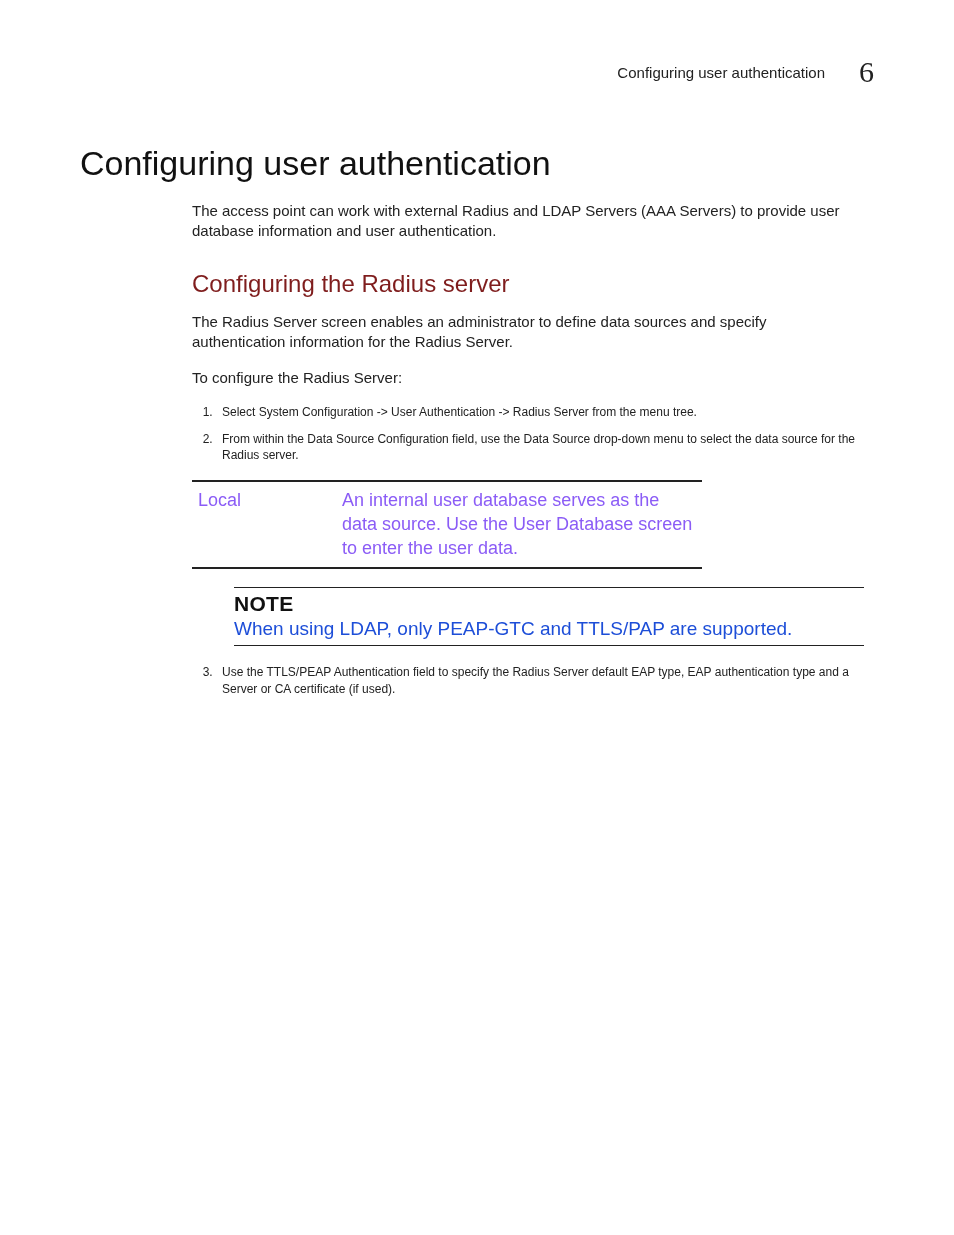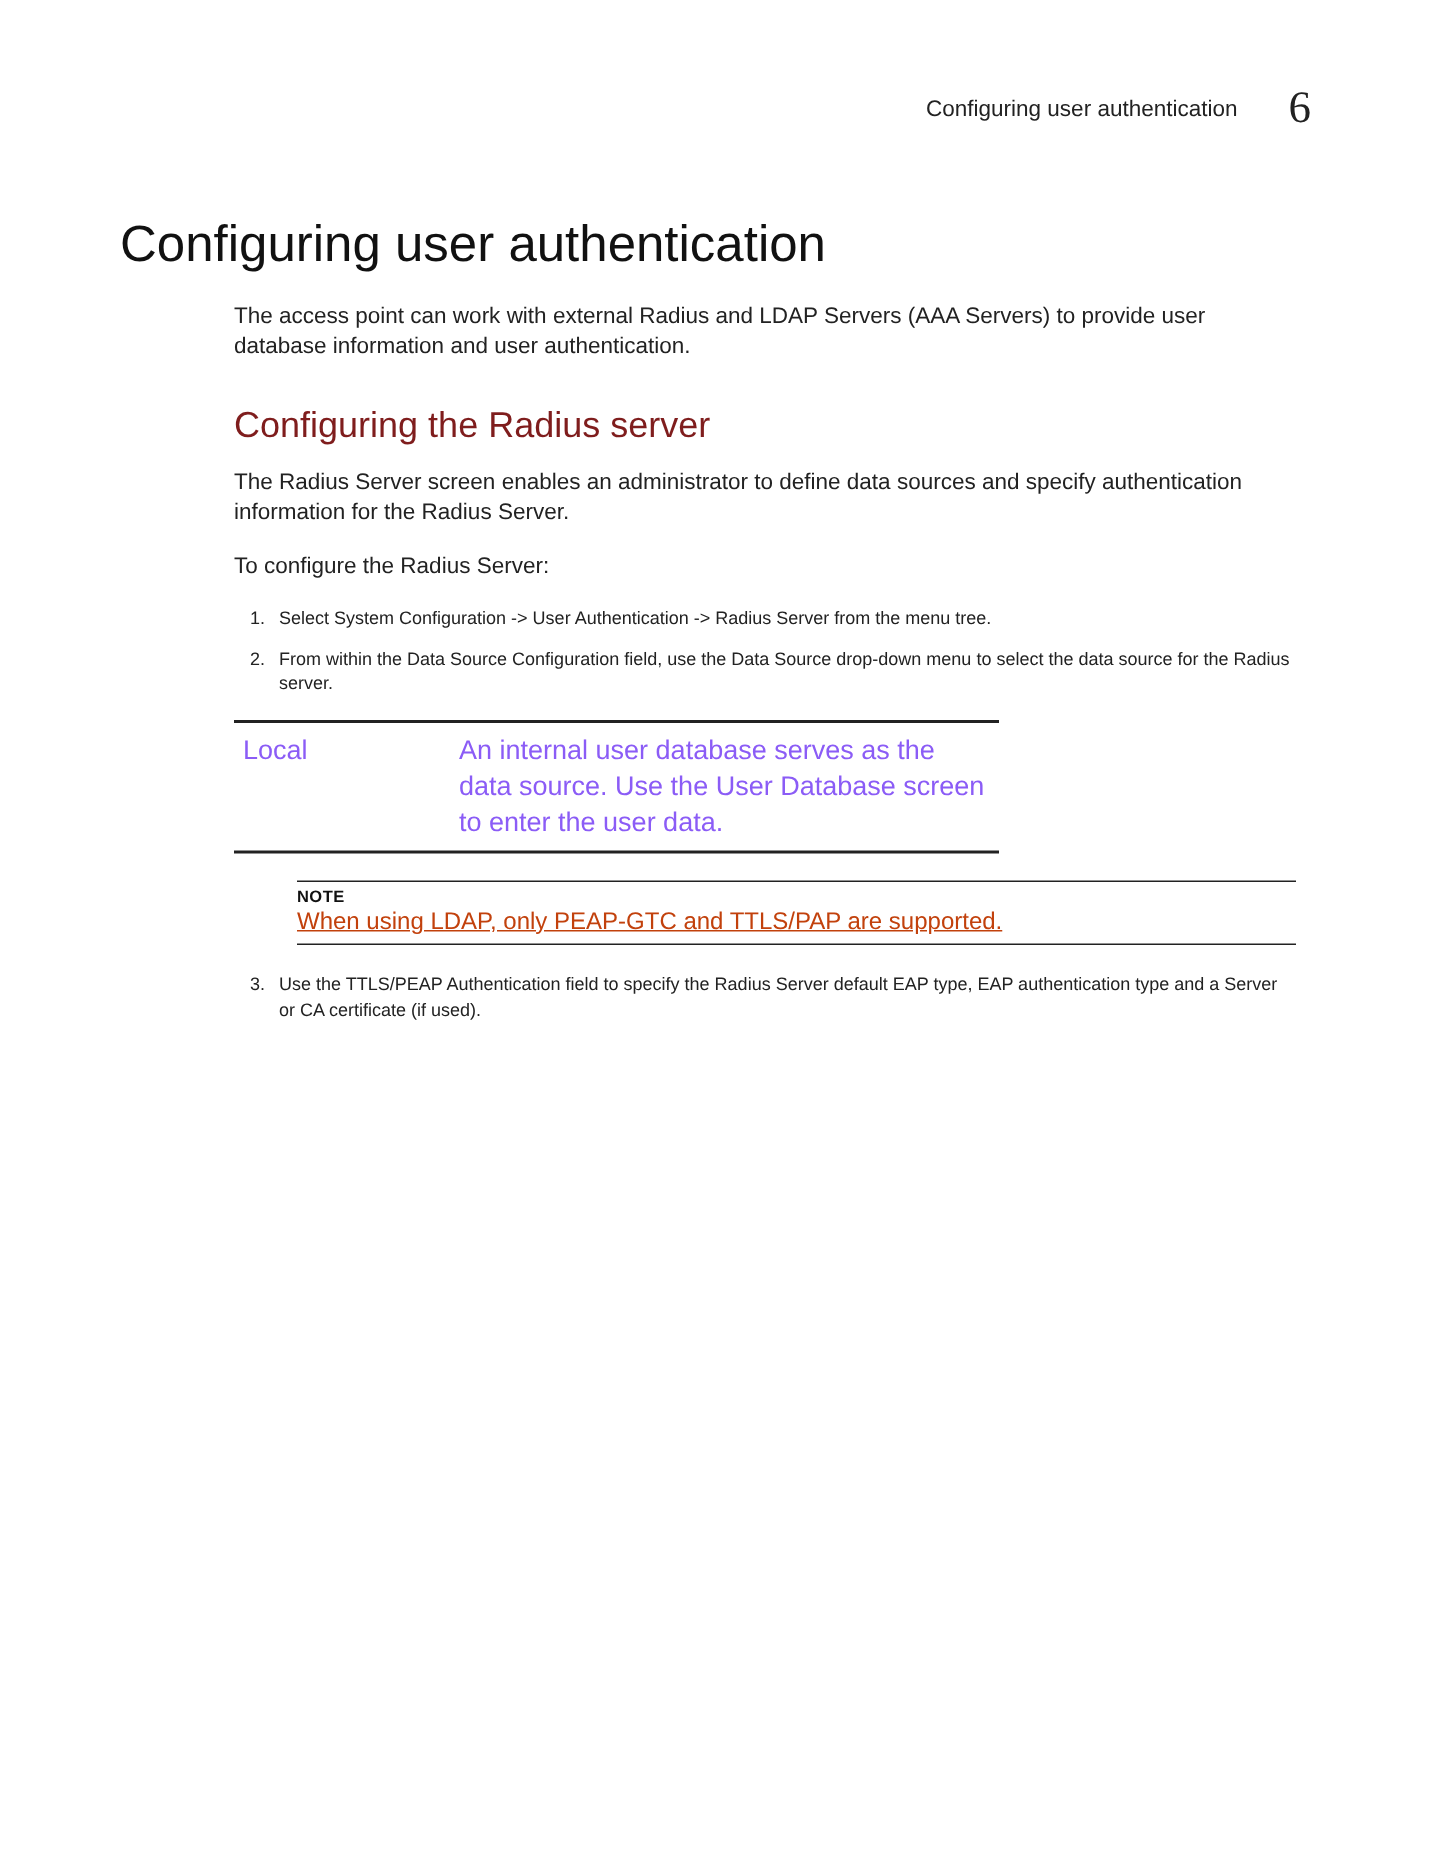--- a/index.html
+++ b/index.html
@@ -33,21 +33,21 @@
   h1.section-title {
     font-family: "Arial Narrow", Arial, sans-serif;
     font-stretch: condensed;
     font-weight: 400;
     font-size: 34px;
     letter-spacing: 0px;
     margin: 0 0 18px 0;
     color: #111;
   }
   .body-indent {
-    margin-left: 76px;
+    margin-left: 112px;
     margin-right: 10px;
   }
   p.body {
     font-size: 15px;
     line-height: 1.35;
     margin: 0 0 16px 0;
     color: #222;
   }
   h2.subsection {
     font-family: "Arial Narrow", Arial, sans-serif;
@@ -96,31 +96,30 @@
     padding: 0;
   }
   .note-block .rule {
     border-top: 1px solid #222;
     margin: 0;
   }
   .note-block .note-label {
     font-family: "Arial Narrow", Arial, sans-serif;
     font-stretch: condensed;
     font-weight: 700;
-    font-size: 11px;
+    font-size: 21px;
     margin: 4px 0 0 0;
     letter-spacing: 0.3px;
     color: #111;
   }
   .note-block .note-text {
-    font-size: 16px;
+    font-size: 19px;
     margin: 0 0 4px 0;
     line-height: 1.35;
-    color: #c2410c;
-    text-decoration: underline;
+    color: #1d4ed8;
   }
 </style>
 </head>
 <body>
 
 <div class="page">
 
   <div class="running-head">
     <span>Configuring user authentication</span>
     <span class="chap-num">6</span>

